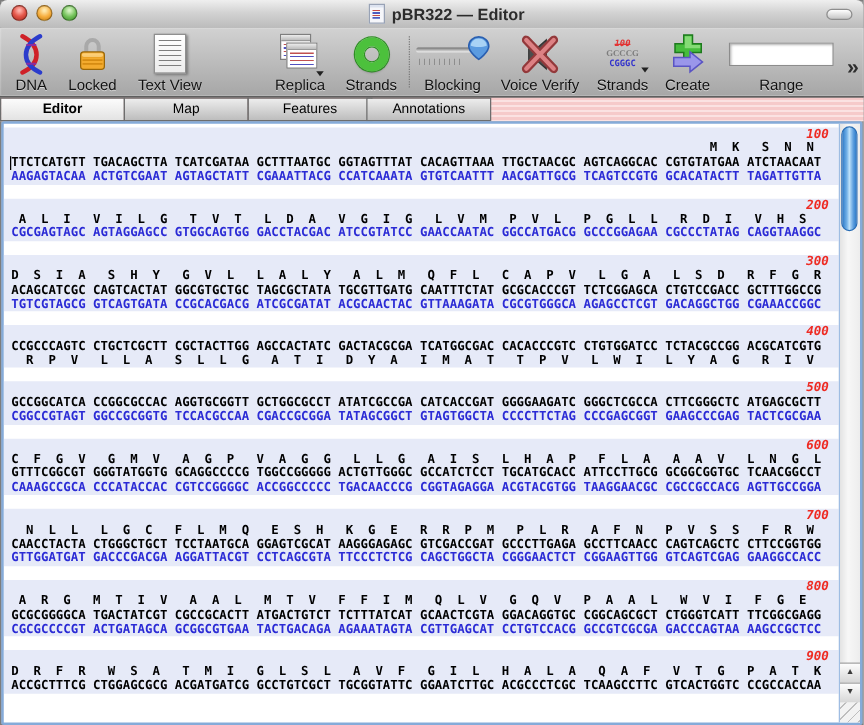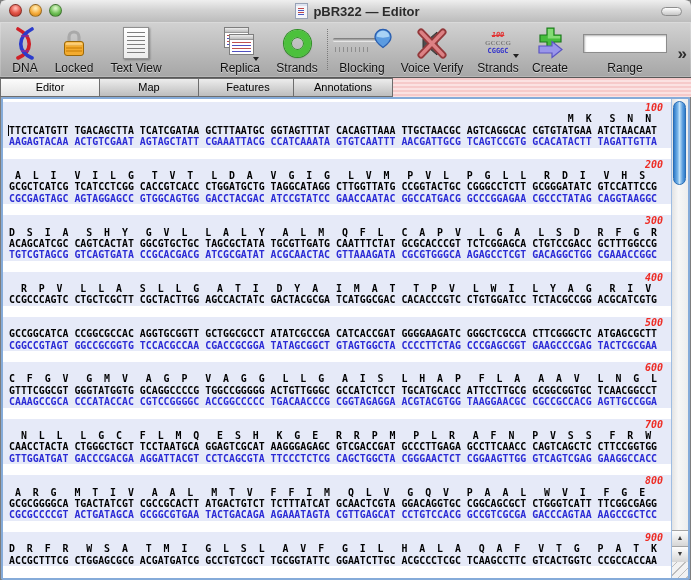--- a/index.html
+++ b/index.html
@@ -224,54 +224,53 @@
       <div class="tb-icon">
         <input class="range-input" type="text" value="" style="">
       </div>
       <div class="tb-label">Range</div>
     </div>
 
     <div class="overflow">»</div>
   </div>
 
   <div class="tabbar">
-    <div class="tab active" style="left:0;">Editor</div>
+    <div class="tab active" style="left:0;font-weight:bold;">Editor</div>
     <div class="tab" style="left:99px;">Map</div>
     <div class="tab" style="left:198px;">Features</div>
     <div class="tab" style="left:293px;">Annotations</div>
   </div>
 
   <div class="editor">
     <div class="seqpane" id="seqpane">
   <div class="block">
     <div class="row num">100</div>
     <div class="row aa">                                                                                              M  K   S  N  N</div>
     <div class="row top">TTCTCATGTT TGACAGCTTA TCATCGATAA GCTTTAATGC GGTAGTTTAT CACAGTTAAA TTGCTAACGC AGTCAGGCAC CGTGTATGAA ATCTAACAAT</div>
     <div class="row bot">AAGAGTACAA ACTGTCGAAT AGTAGCTATT CGAAATTACG CCATCAAATA GTGTCAATTT AACGATTGCG TCAGTCCGTG GCACATACTT TAGATTGTTA</div>
   <div class="caret"></div>
         </div>
 
   <div class="block">
     <div class="row num">200</div>
     <div class="row aa"> A  L  I   V  I  L  G   T  V  T   L  D  A   V  G  I  G   L  V  M   P  V  L   P  G  L  L   R  D  I   V  H  S</div>
-    <div class="row top">GCGCTCATCG TCATCCTCGG CACCGTCACC CTGGATGCTG TAGGCATAGG CTTGGTTATG CCGGTACTGC CGGGCCTCTT GCGGGATATC GTCCATTCCG</div>
     <div class="row bot">CGCGAGTAGC AGTAGGAGCC GTGGCAGTGG GACCTACGAC ATCCGTATCC GAACCAATAC GGCCATGACG GCCCGGAGAA CGCCCTATAG CAGGTAAGGC</div>
   </div>
 
   <div class="block">
     <div class="row num">300</div>
     <div class="row aa">D  S  I  A   S  H  Y   G  V  L   L  A  L  Y   A  L  M   Q  F  L   C  A  P  V   L  G  A   L  S  D   R  F  G  R</div>
     <div class="row top">ACAGCATCGC CAGTCACTAT GGCGTGCTGC TAGCGCTATA TGCGTTGATG CAATTTCTAT GCGCACCCGT TCTCGGAGCA CTGTCCGACC GCTTTGGCCG</div>
     <div class="row bot">TGTCGTAGCG GTCAGTGATA CCGCACGACG ATCGCGATAT ACGCAACTAC GTTAAAGATA CGCGTGGGCA AGAGCCTCGT GACAGGCTGG CGAAACCGGC</div>
   </div>
 
   <div class="block">
     <div class="row num">400</div>
+    <div class="row top">CCGCCCAGTC CTGCTCGCTT CGCTACTTGG AGCCACTATC GACTACGCGA TCATGGCGAC CACACCCGTC CTGTGGATCC TCTACGCCGG ACGCATCGTG</div>
     <div class="row aa">  R  P  V   L  L  A   S  L  L  G   A  T  I   D  Y  A   I  M  A  T   T  P  V   L  W  I   L  Y  A  G   R  I  V</div>
-    <div class="row top">CCGCCCAGTC CTGCTCGCTT CGCTACTTGG AGCCACTATC GACTACGCGA TCATGGCGAC CACACCCGTC CTGTGGATCC TCTACGCCGG ACGCATCGTG</div>
   </div>
 
   <div class="block">
     <div class="row num">500</div>
     <div class="row top">GCCGGCATCA CCGGCGCCAC AGGTGCGGTT GCTGGCGCCT ATATCGCCGA CATCACCGAT GGGGAAGATC GGGCTCGCCA CTTCGGGCTC ATGAGCGCTT</div>
     <div class="row bot">CGGCCGTAGT GGCCGCGGTG TCCACGCCAA CGACCGCGGA TATAGCGGCT GTAGTGGCTA CCCCTTCTAG CCCGAGCGGT GAAGCCCGAG TACTCGCGAA</div>
   </div>
 
   <div class="block">
     <div class="row num">600</div>

